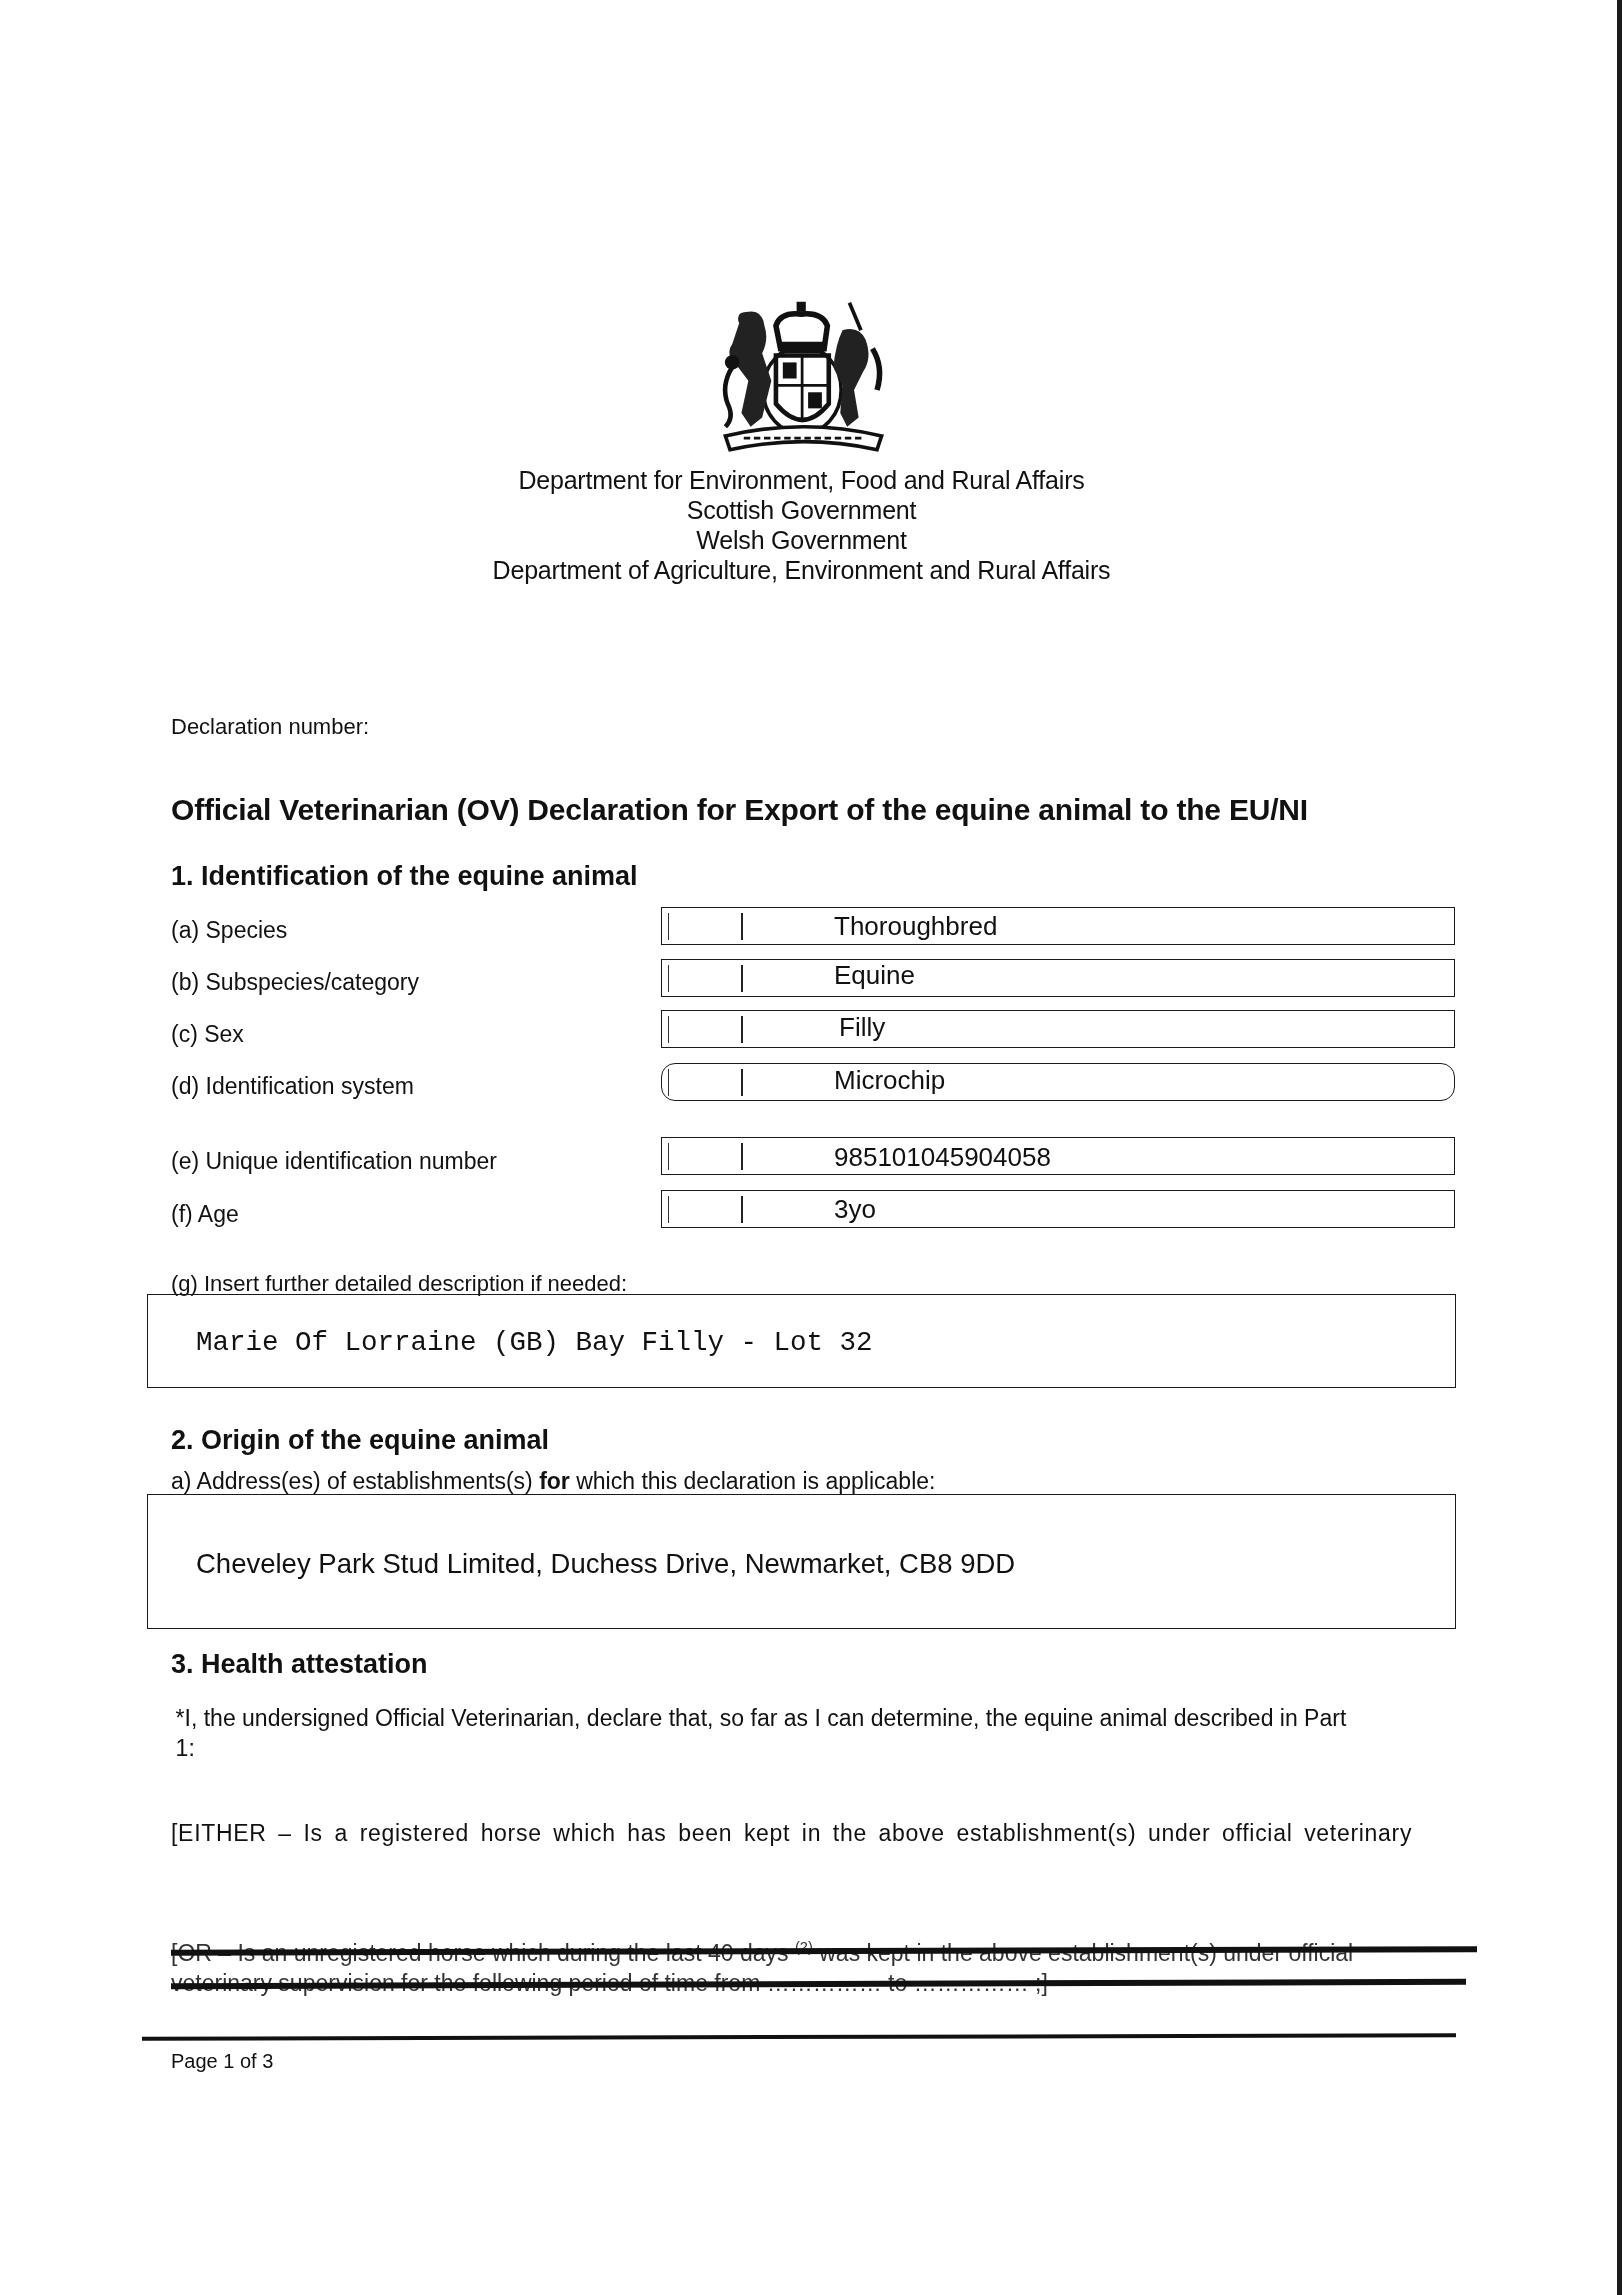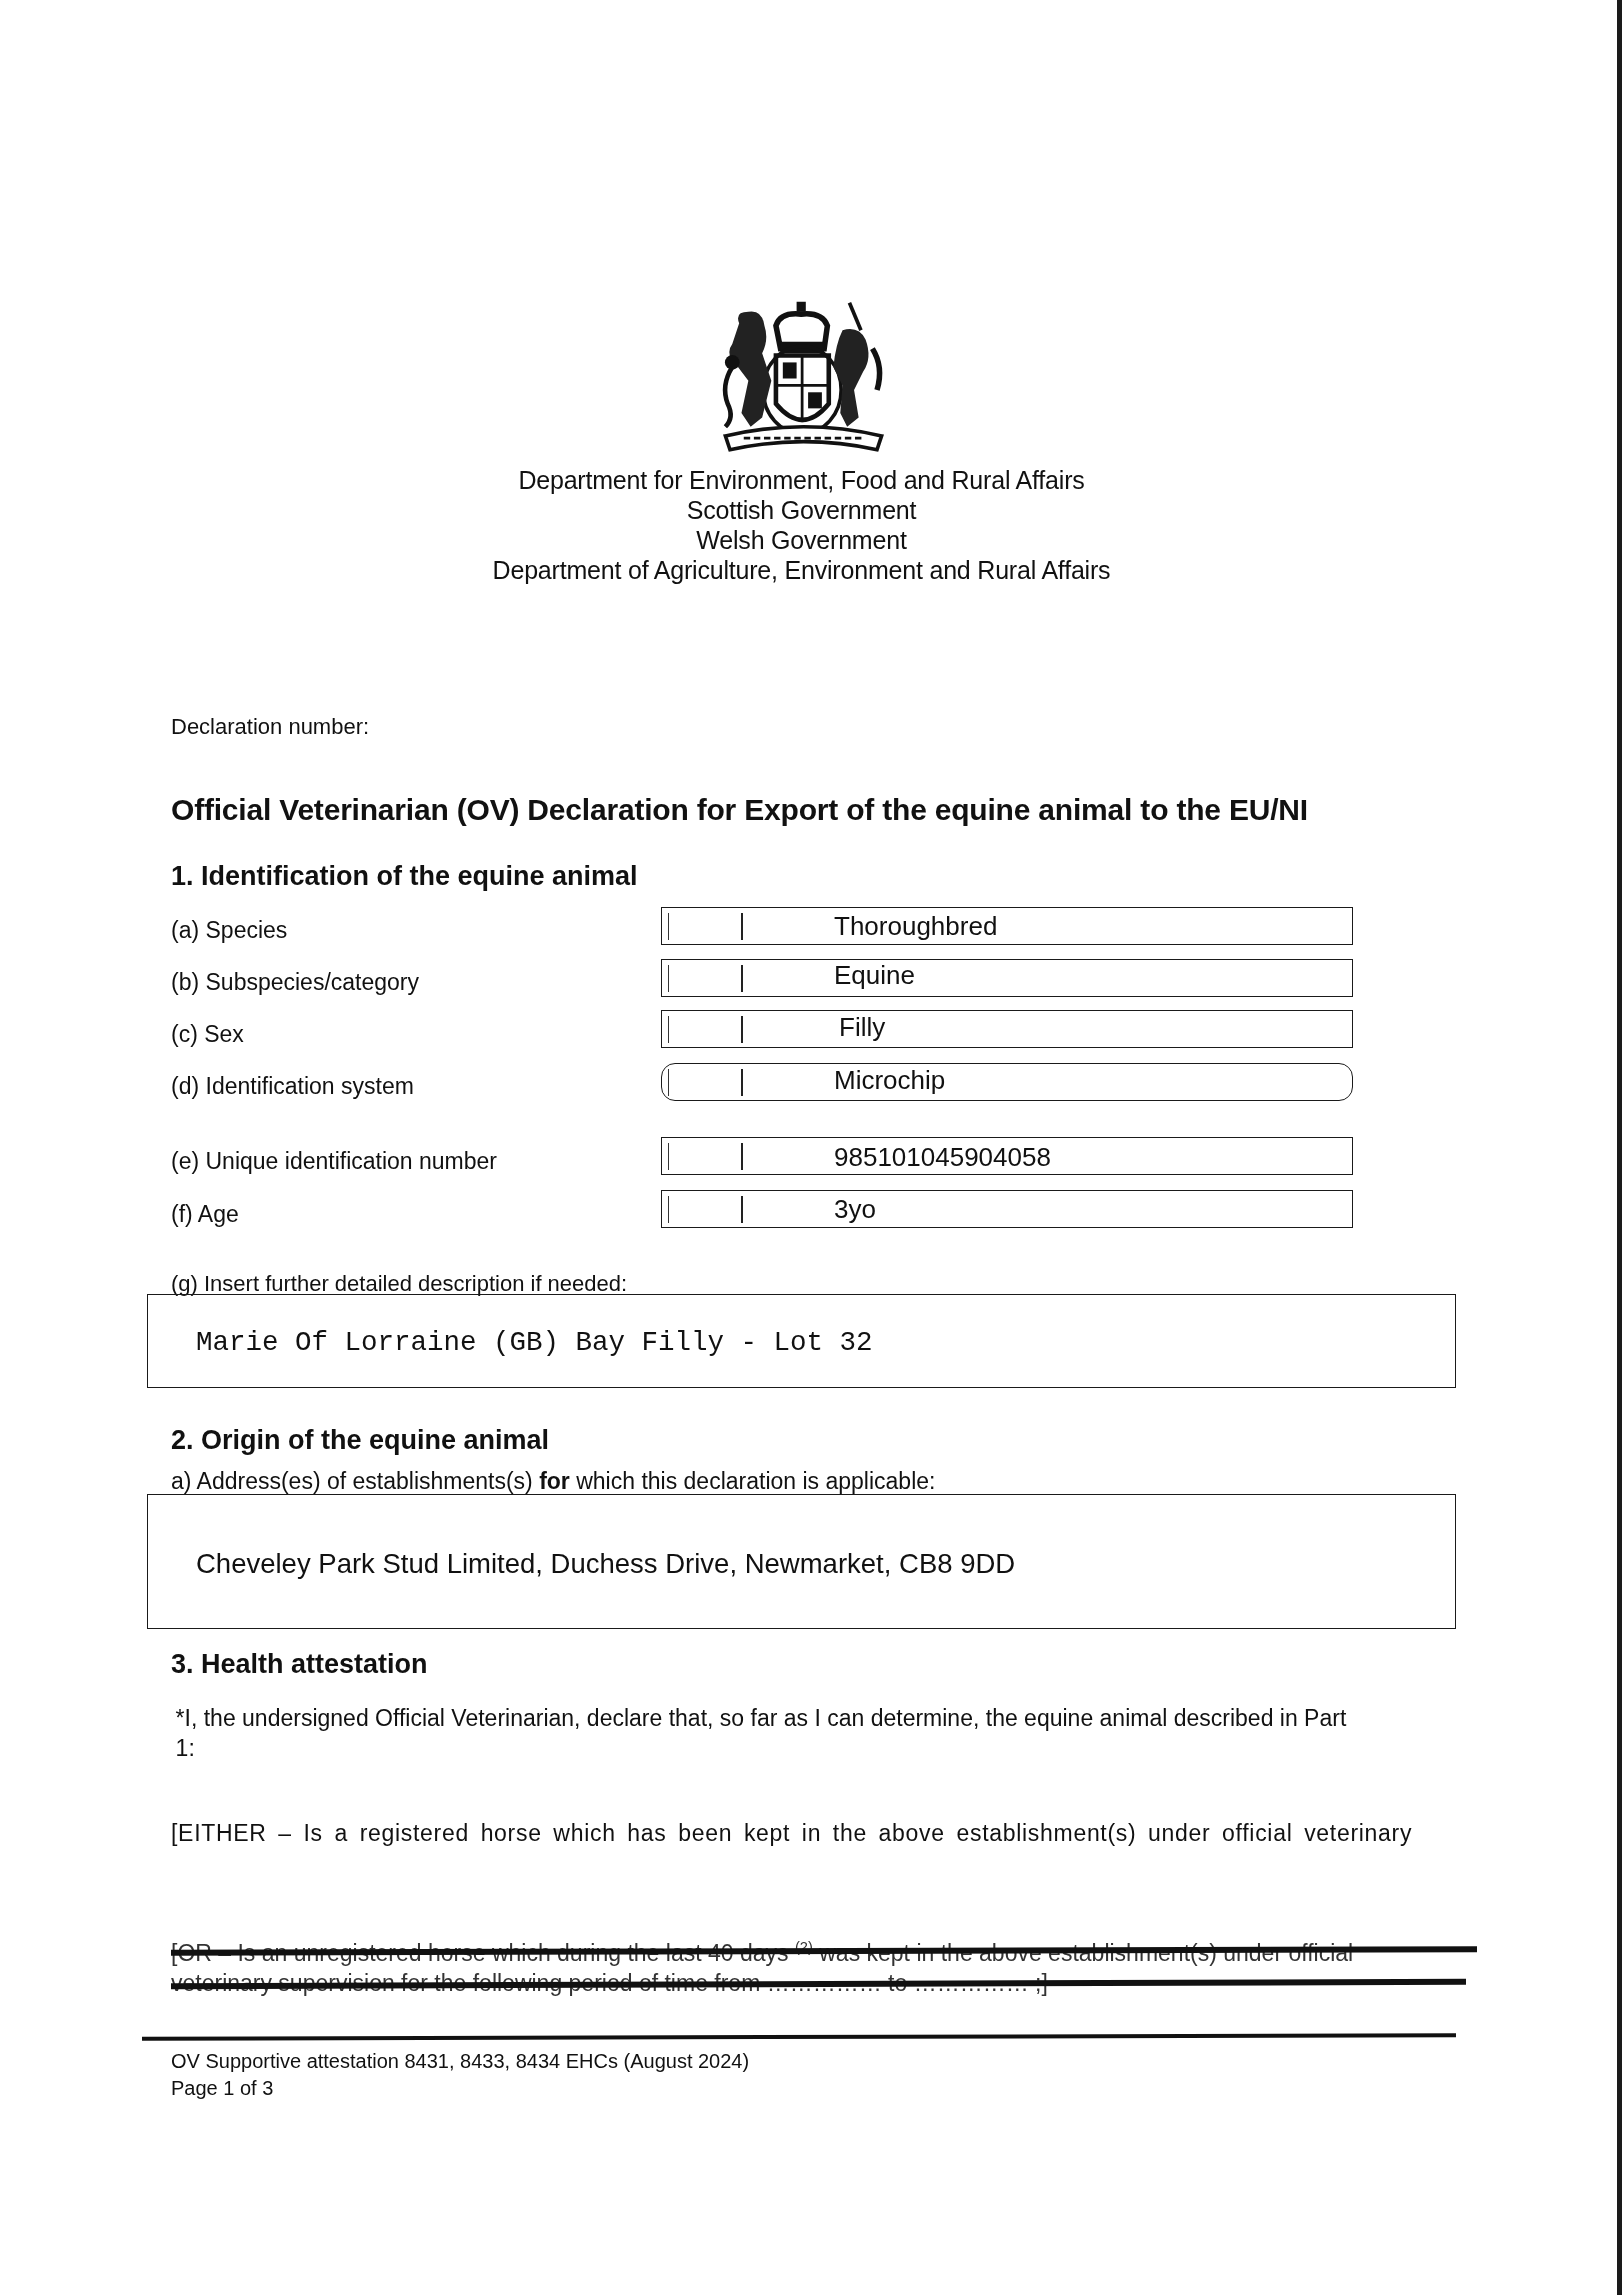--- a/index.html
+++ b/index.html
@@ -7,21 +7,21 @@
          font-family: "Liberation Sans", sans-serif; color: #111111; }
   .abs { position: absolute; margin-left: 23px; }
   .edge { position: absolute; left: 1617px; top: 0; width: 5.5px; height: 2295px; background: #1a1a1a; }
   .crest { position: absolute; left: 707px; top: 298px; width: 193px; height: 161px; }
   .org { position: absolute; left: 0; width: 1603px; text-align: center; font-weight: normal; font-size: 25px; letter-spacing: -0.2px; }
   .org-line { height: 30px; line-height: 30px; }
   .decl { left: 148px; top: 714px; font-size: 22px; }
   .title { left: 148px; top: 793px; font-size: 30px; font-weight: bold; white-space: nowrap; letter-spacing: -0.2px; }
   .h2 { font-size: 27px; font-weight: bold; white-space: nowrap; }
   .lbl { left: 148px; font-size: 23px; white-space: nowrap; }
-  .field { position: absolute; left: 661px; width: 692px; height: 38px; border: 1.8px solid #1a1a1a; box-sizing: border-box; }
+  .field { position: absolute; left: 661px; width: 794px; height: 38px; border: 1.8px solid #1a1a1a; box-sizing: border-box; }
   .field .tick1 { position: absolute; left: 5.5px; top: 4.6px; width: 1.4px; height: 27px; background: #333; }
   .field .tick2 { position: absolute; left: 79px; top: 4.6px; width: 1.8px; height: 27px; background: #222; }
   .field .val { position: absolute; left: 172px; top: 3.7px; font-size: 26px; line-height: 28.5px; white-space: nowrap; }
   .bigbox { position: absolute; left: 147px; width: 1309px; border: 1.8px solid #1a1a1a; box-sizing: border-box; }
   .bigbox .val { position: absolute; left: 48px; font-size: 27.5px; white-space: nowrap; }
   .para { left: 148px; width: 1308px; font-size: 23px; line-height: 30px; text-align: justify; }
   .para-line { white-space: nowrap; }
   .struck { position: relative; }
   .strike-bar { position: absolute; left: 0; height: 6.4px; background: #111; }
   .rule { position: absolute; left: 142px; width: 1314px; height: 4.1px; background: #111; }
@@ -145,16 +145,15 @@
     <div class="strike-bar" style="top:15.6px; width:1306px; transform:rotate(-0.15deg);"></div>
   </div>
   <div class="para-line" style="position:relative;">
     <span>veterinary supervision for the following period of time from …………… to …………… ;]</span>
     <div class="strike-bar" style="top:13.8px; width:1295px; transform:rotate(-0.2deg);"></div>
   </div>
 </div>
 
 <div class="rule" style="top:2035px; transform:rotate(-0.15deg);"></div>
 <div class="abs foot" style="top:2048px;">
-  <div>OV Supportive attestation 8431, 8433, 8434 EHCs (August 2024)</div>
   <div>Page 1 of 3</div>
 </div>
 
 
 </body></html>

